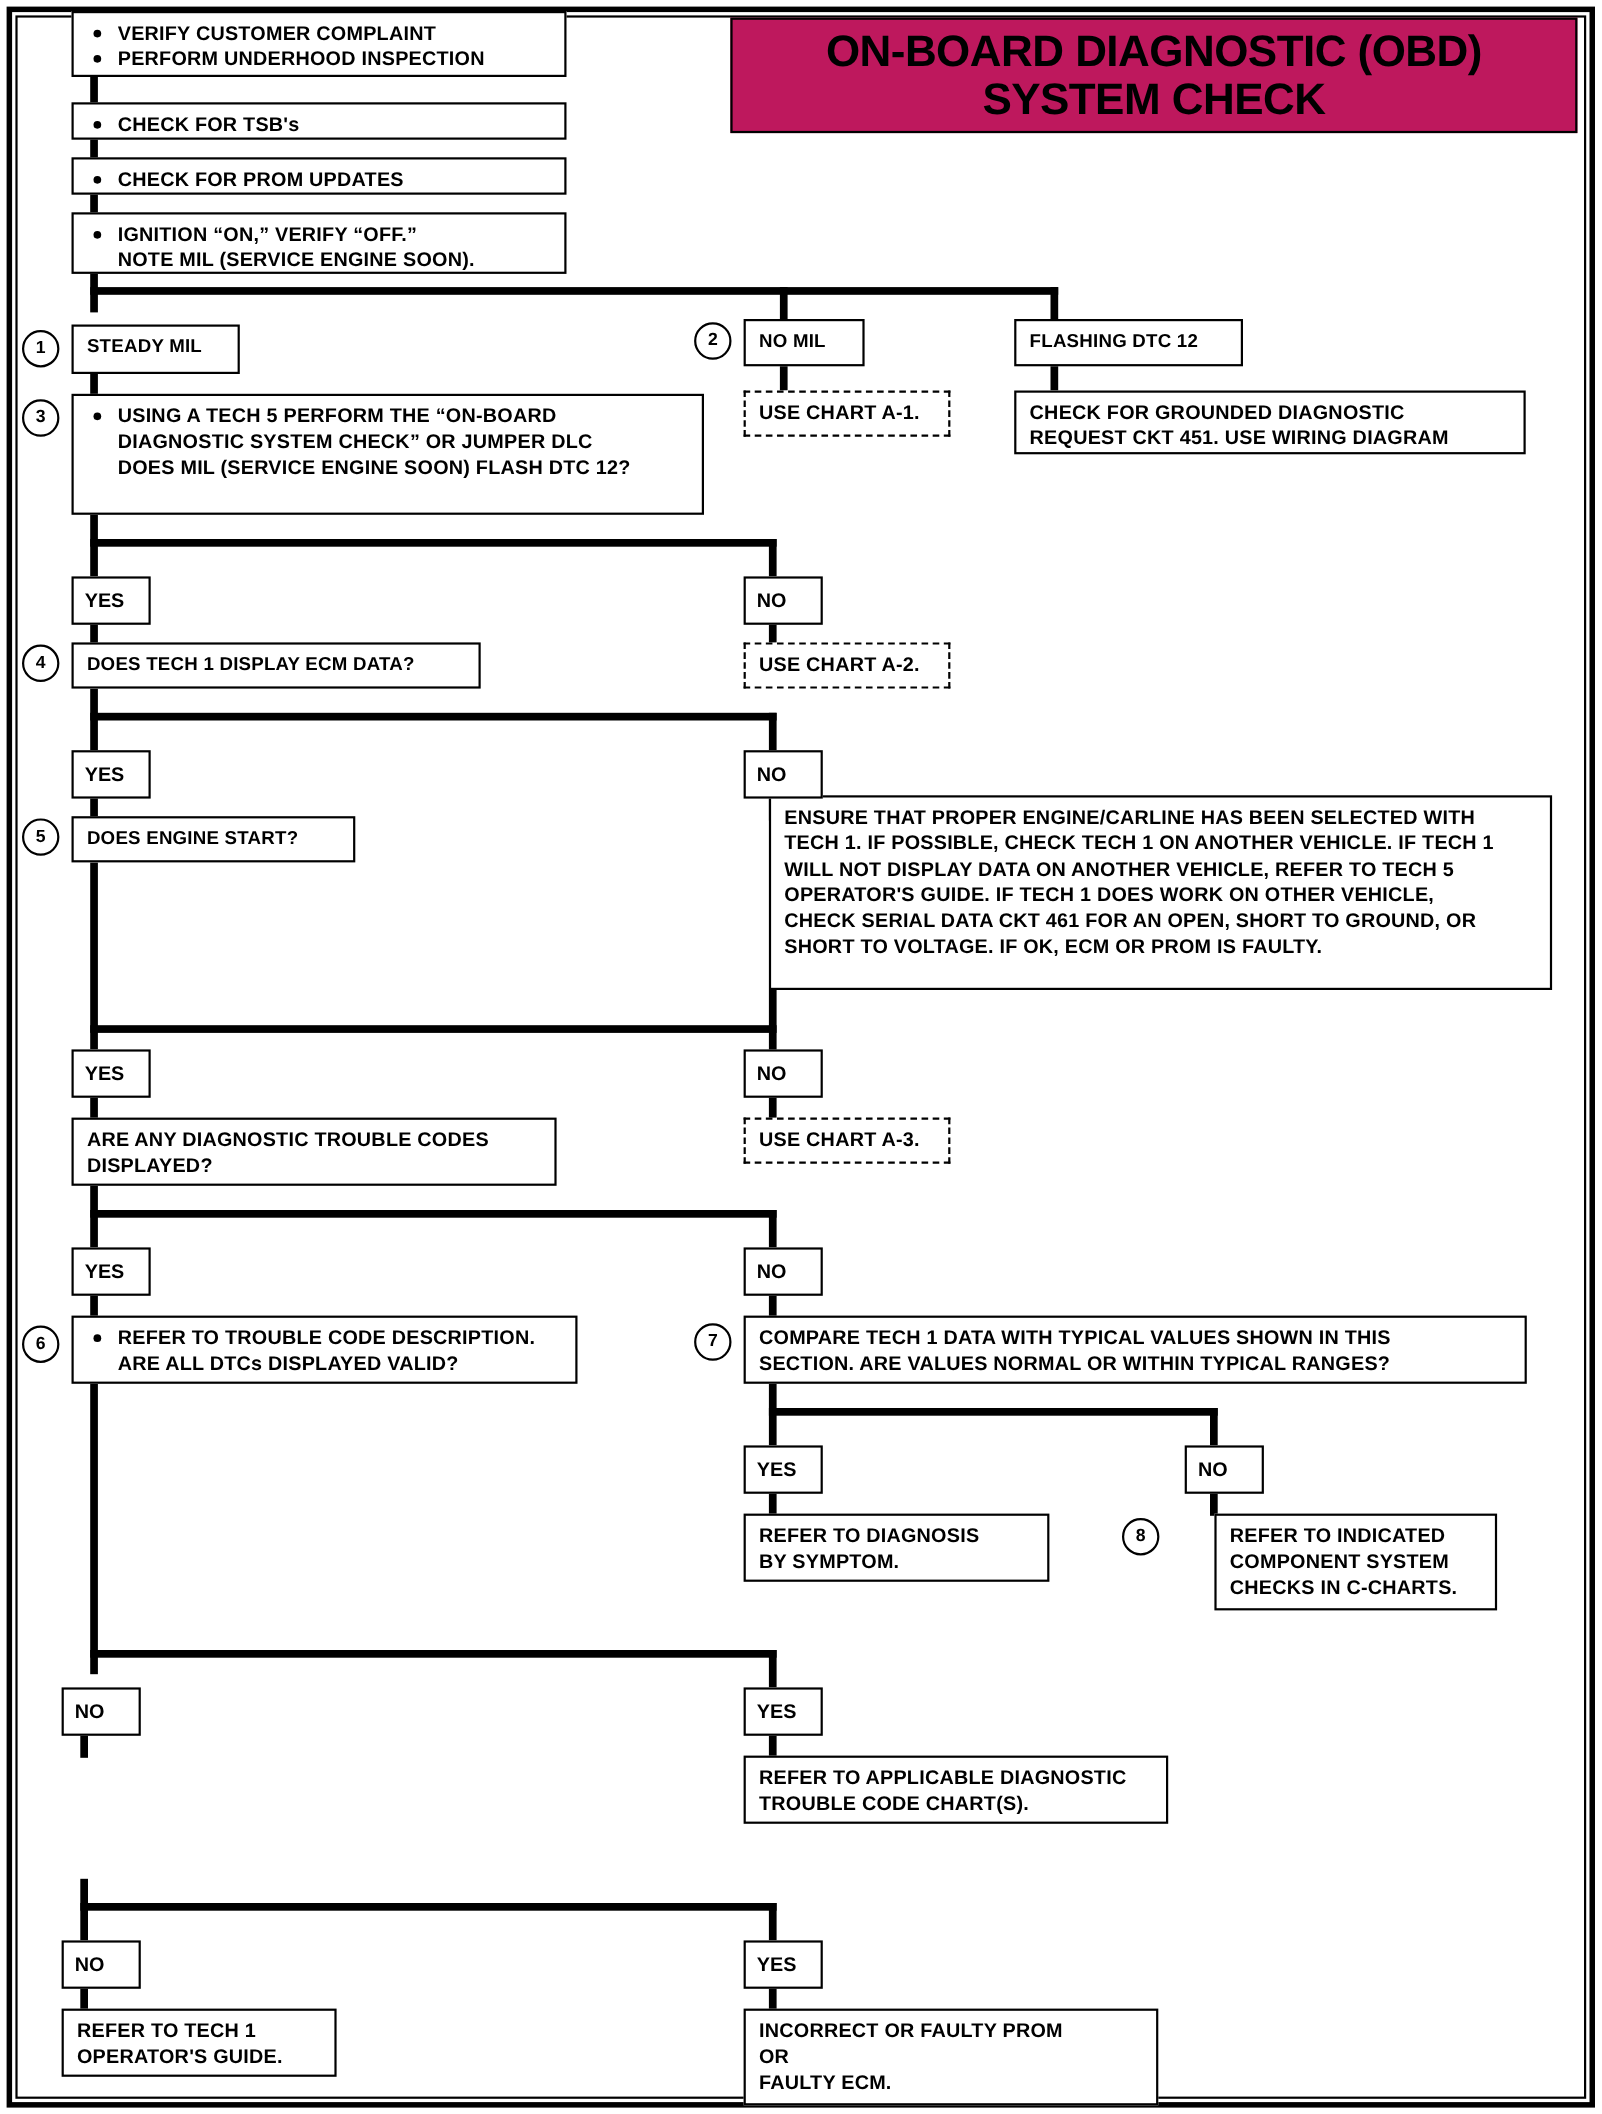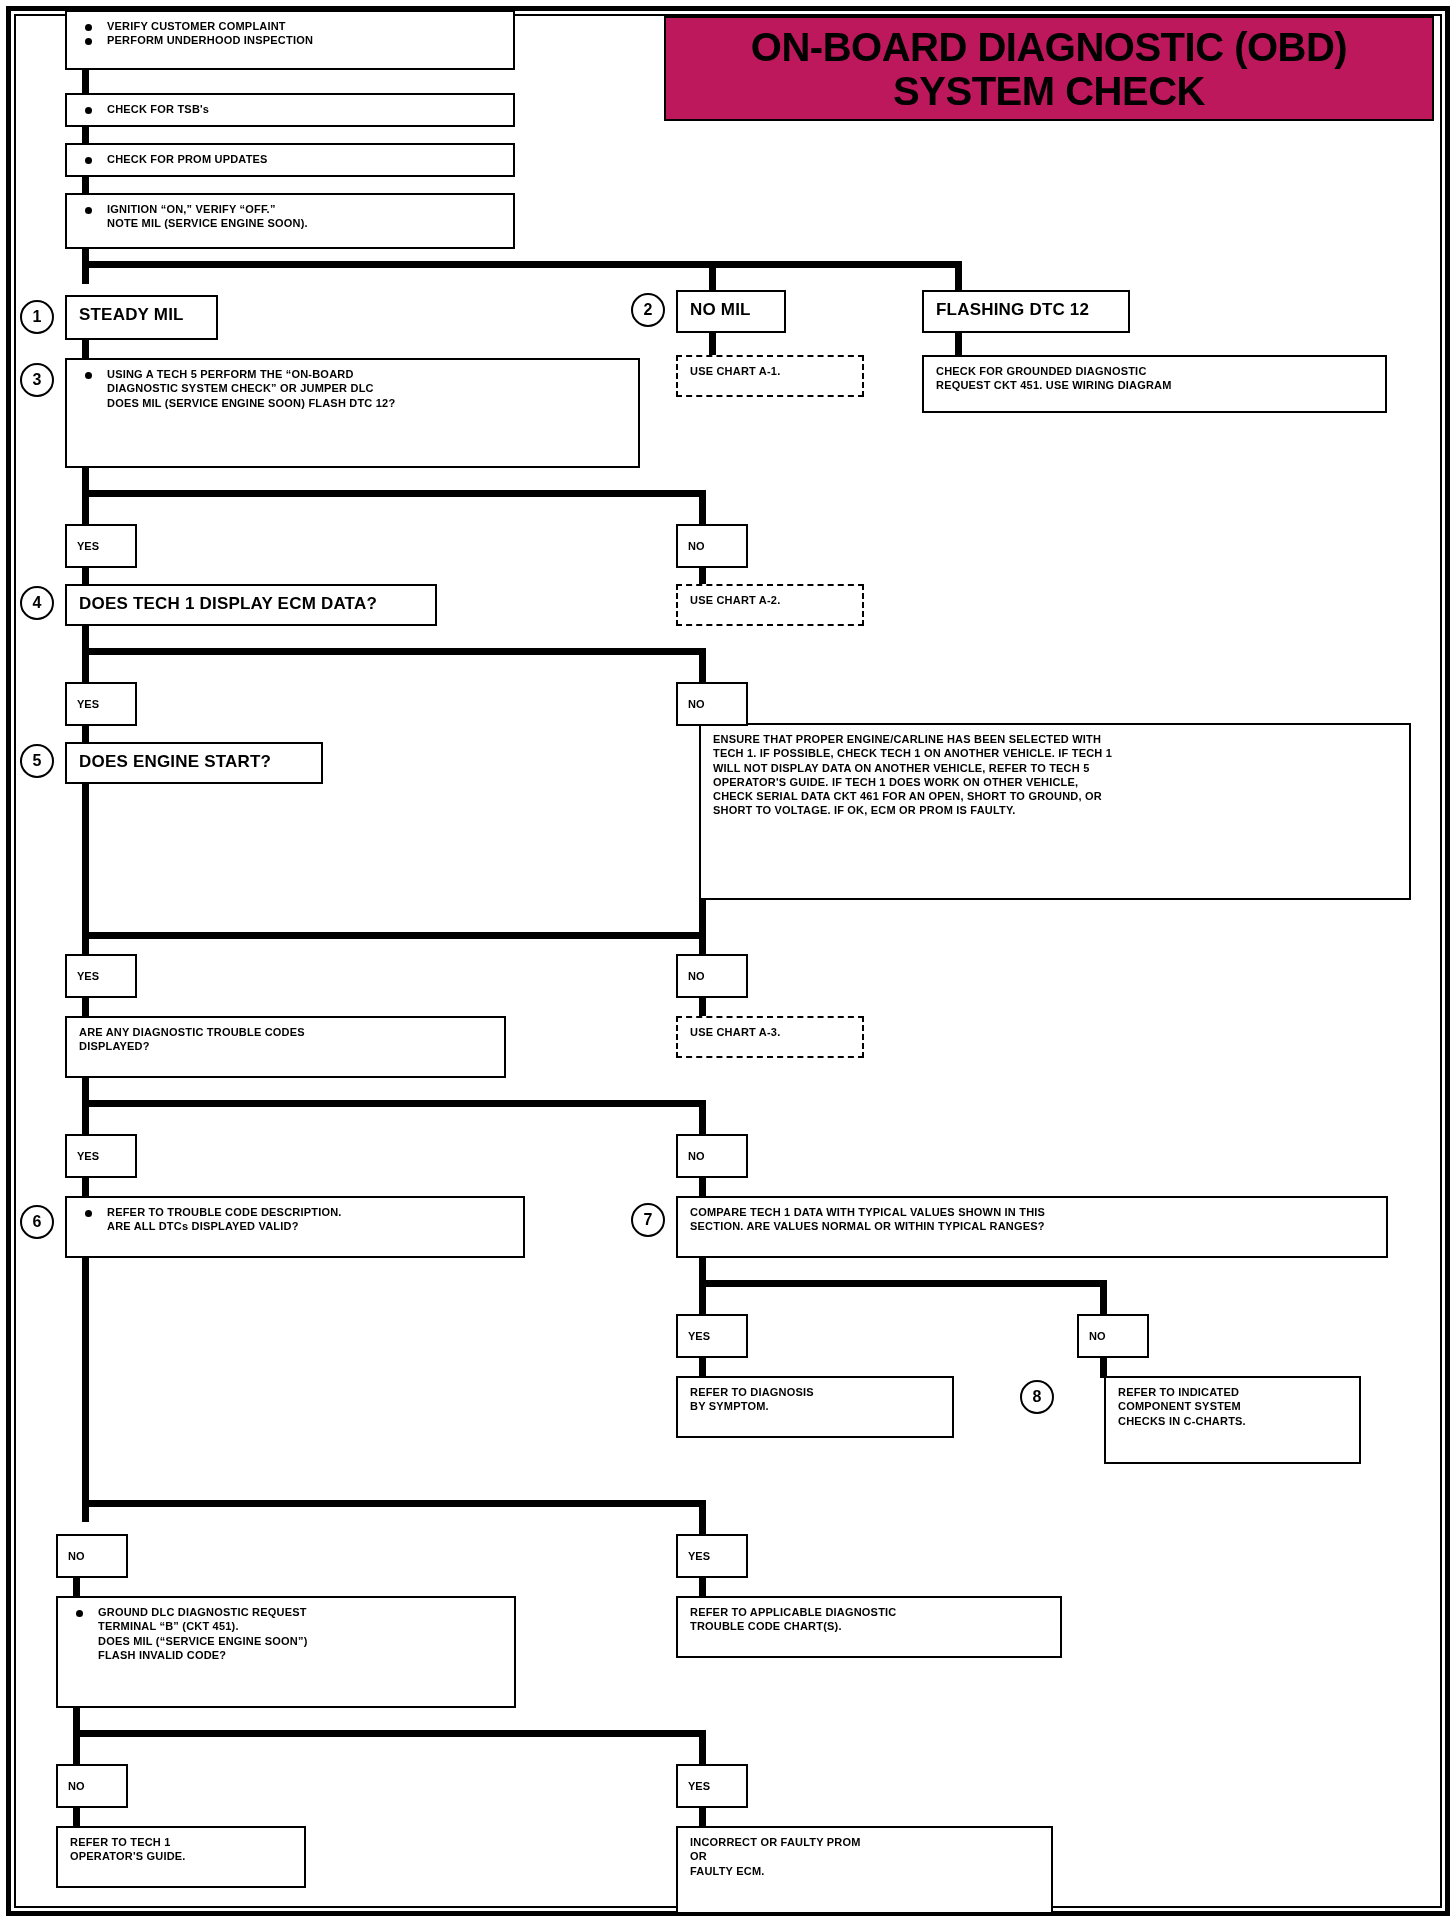--- a/index.html
+++ b/index.html
@@ -90,21 +90,21 @@
     background:#be185d;
     text-align:center;
     font-weight:bold;
     z-index:5;
     display:flex;flex-direction:column;
     align-items:center;justify-content:center;
   }
   .title .l1{font-size:40px;letter-spacing:-0.5px;line-height:1.1;}
   .title .l2{font-size:40px;letter-spacing:-0.5px;line-height:1.1;}
 
-  .fs16{font-size:11px;}
+  .fs16{font-size:18px;}
   .fs17{font-size:17px;}
 </style>
 </head>
 <body>
 
 <div id="page">
 
   <div class="frame-outer"></div>
   <div class="frame-inner"></div>
 
@@ -295,28 +295,20 @@
   <div class="ln" style="left:82px;top:1258px;width:7px;height:264px;"></div>
   <div class="ln" style="left:82px;top:1500px;width:624px;height:7px;"></div>
   <div class="ln" style="left:699px;top:1500px;width:7px;height:34px;"></div>
 
   <div class="chip fs16" style="left:56px;top:1534px;width:72px;height:44px;">NO</div>
   <div class="chip fs16" style="left:676px;top:1534px;width:72px;height:44px;">YES</div>
 
   <div class="ln" style="left:73px;top:1576px;width:7px;height:22px;"></div>
   <div class="ln" style="left:699px;top:1576px;width:7px;height:22px;"></div>
 
-  <div class="node pad fs16" style="left:56px;top:1596px;width:460px;height:112px;">
-    <ul class="bullets">
-      <li class="bullet">GROUND DLC DIAGNOSTIC REQUEST</li>
-      <li>TERMINAL “B” (CKT 451).</li>
-      <li>DOES MIL (“SERVICE ENGINE SOON”)</li>
-      <li>FLASH INVALID CODE?</li>
-    </ul>
-  </div>
 
   <div class="node pad fs16" style="left:676px;top:1596px;width:386px;height:62px;">
     <div class="plain">REFER TO APPLICABLE DIAGNOSTIC</div>
     <div class="plain">TROUBLE CODE CHART(S).</div>
   </div>
 
   <div class="ln" style="left:73px;top:1708px;width:7px;height:56px;"></div>
   <div class="ln" style="left:73px;top:1730px;width:633px;height:7px;"></div>
   <div class="ln" style="left:699px;top:1730px;width:7px;height:34px;"></div>
 

